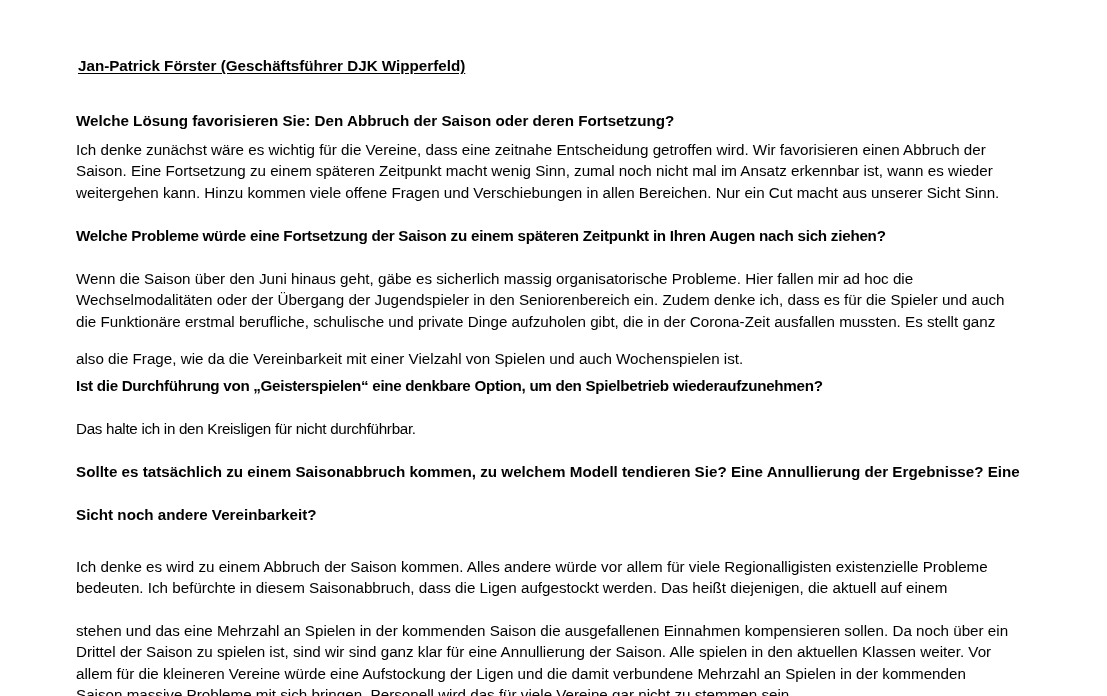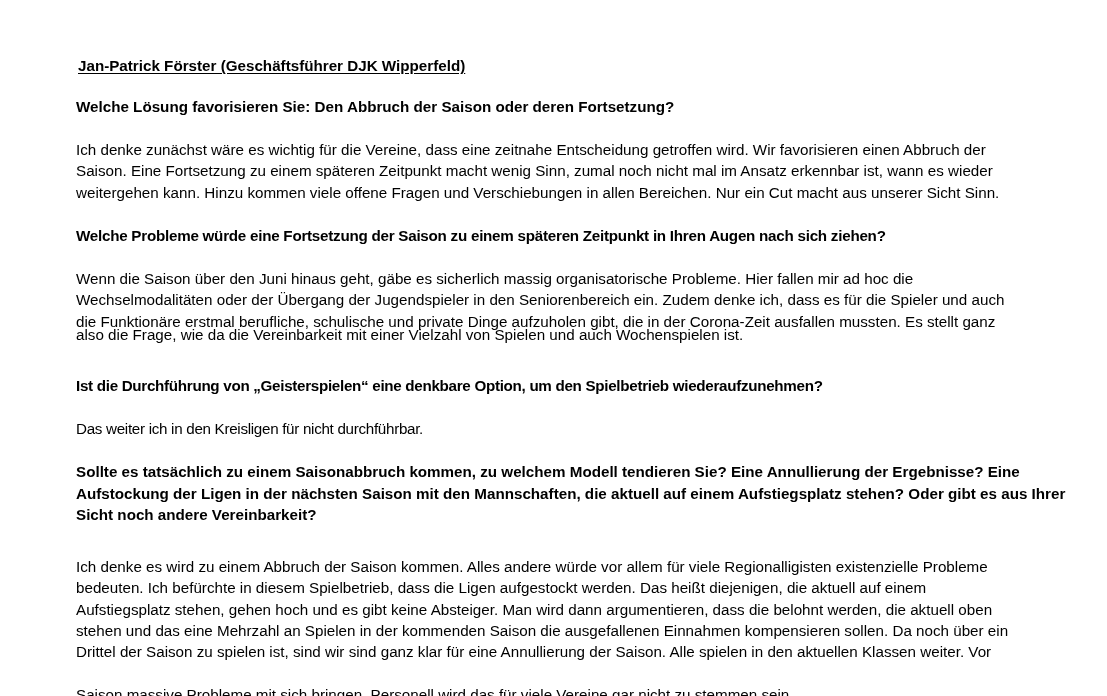--- a/index.html
+++ b/index.html
@@ -39,38 +39,37 @@
       text-underline-offset: 2px;
     }
   </style>
 </head>
 <body>
 
 <div class="page">
 
   <div class="line title" style="top:23px;">Jan-Patrick Förster (Geschäftsführer DJK Wipperfeld)</div>
 
-  <div class="line bold" style="top:64px;">Welche Lösung favorisieren Sie: Den Abbruch der Saison oder deren Fortsetzung?</div>
+  <div class="line bold" style="top:78px;">Welche Lösung favorisieren Sie: Den Abbruch der Saison oder deren Fortsetzung?</div>
   <div class="line" style="top:107px;">Ich denke zunächst wäre es wichtig für die Vereine, dass eine zeitnahe Entscheidung getroffen wird. Wir favorisieren einen Abbruch der</div>
   <div class="line" style="top:128px;">Saison. Eine Fortsetzung zu einem späteren Zeitpunkt macht wenig Sinn, zumal noch nicht mal im Ansatz erkennbar ist, wann es wieder</div>
   <div class="line" style="top:150px;">weitergehen kann. Hinzu kommen viele offene Fragen und Verschiebungen in allen Bereichen. Nur ein Cut macht aus unserer Sicht Sinn.</div>
 
   <div class="line bold" style="top:193px; letter-spacing:-0.25px;">Welche Probleme würde eine Fortsetzung der Saison zu einem späteren Zeitpunkt in Ihren Augen nach sich ziehen?</div>
   <div class="line" style="top:257px;">Wechselmodalitäten oder der Übergang der Jugendspieler in den Seniorenbereich ein. Zudem denke ich, dass es für die Spieler und auch</div>
   <div class="line" style="top:236px;">Wenn die Saison über den Juni hinaus geht, gäbe es sicherlich massig organisatorische Probleme. Hier fallen mir ad hoc die</div>
   <div class="line" style="top:279px;">die Funktionäre erstmal berufliche, schulische und private Dinge aufzuholen gibt, die in der Corona-Zeit ausfallen mussten. Es stellt ganz</div>
-  <div class="line" style="top:292px;">also die Frage, wie da die Vereinbarkeit mit einer Vielzahl von Spielen und auch Wochenspielen ist.</div>
+  <div class="line" style="top:316px;">also die Frage, wie da die Vereinbarkeit mit einer Vielzahl von Spielen und auch Wochenspielen ist.</div>
 
   <div class="line bold" style="top:343px; letter-spacing:-0.3px;">Ist die Durchführung von „Geisterspielen“ eine denkbare Option, um den Spielbetrieb wiederaufzunehmen?</div>
-  <div class="line" style="top:386px; letter-spacing:-0.3px;">Das weiter ich in den Kreisligen für nicht durchführbar.</div>
+  <div class="line" style="top:386px; letter-spacing:-0.3px;">Das halte ich in den Kreisligen für nicht durchführbar.</div>
 
   <div class="line bold" style="top:429px;">Sollte es tatsächlich zu einem Saisonabbruch kommen, zu welchem Modell tendieren Sie? Eine Annullierung der Ergebnisse? Eine</div>
-  <div class="line bold" style="top:451px;">Aufstockung der Ligen in der nächsten Saison mit den Mannschaften, die aktuell auf einem Aufstiegsplatz stehen? Oder gibt es aus Ihrer</div>
   <div class="line bold" style="top:472px;">Sicht noch andere Vereinbarkeit?</div>
 
   <div class="line" style="top:524px;">Ich denke es wird zu einem Abbruch der Saison kommen. Alles andere würde vor allem für viele Regionalligisten existenzielle Probleme</div>
-  <div class="line" style="top:545px;">bedeuten. Ich befürchte in diesem Spielbetrieb, dass die Ligen aufgestockt werden. Das heißt diejenigen, die aktuell auf einem</div>
-  <div class="line" style="top:567px;">Aufstiegsplatz stehen, gehen hoch und es gibt keine Absteiger. Man wird dann argumentieren, dass die belohnt werden, die aktuell oben</div>
+  <div class="line" style="top:545px;">bedeuten. Ich befürchte in diesem Saisonabbruch, dass die Ligen aufgestockt werden. Das heißt diejenigen, die aktuell auf einem</div>
   <div class="line" style="top:609px;">Drittel der Saison zu spielen ist, sind wir sind ganz klar für eine Annullierung der Saison. Alle spielen in den aktuellen Klassen weiter. Vor</div>
   <div class="line" style="top:588px;">stehen und das eine Mehrzahl an Spielen in der kommenden Saison die ausgefallenen Einnahmen kompensieren sollen. Da noch über ein</div>
+  <div class="line" style="top:631px;">allem für die kleineren Vereine würde eine Aufstockung der Ligen und die damit verbundene Mehrzahl an Spielen in der kommenden</div>
   <div class="line" style="top:652px;">Saison massive Probleme mit sich bringen. Personell wird das für viele Vereine gar nicht zu stemmen sein.</div>
 
 </div>
 
 </body></html>

